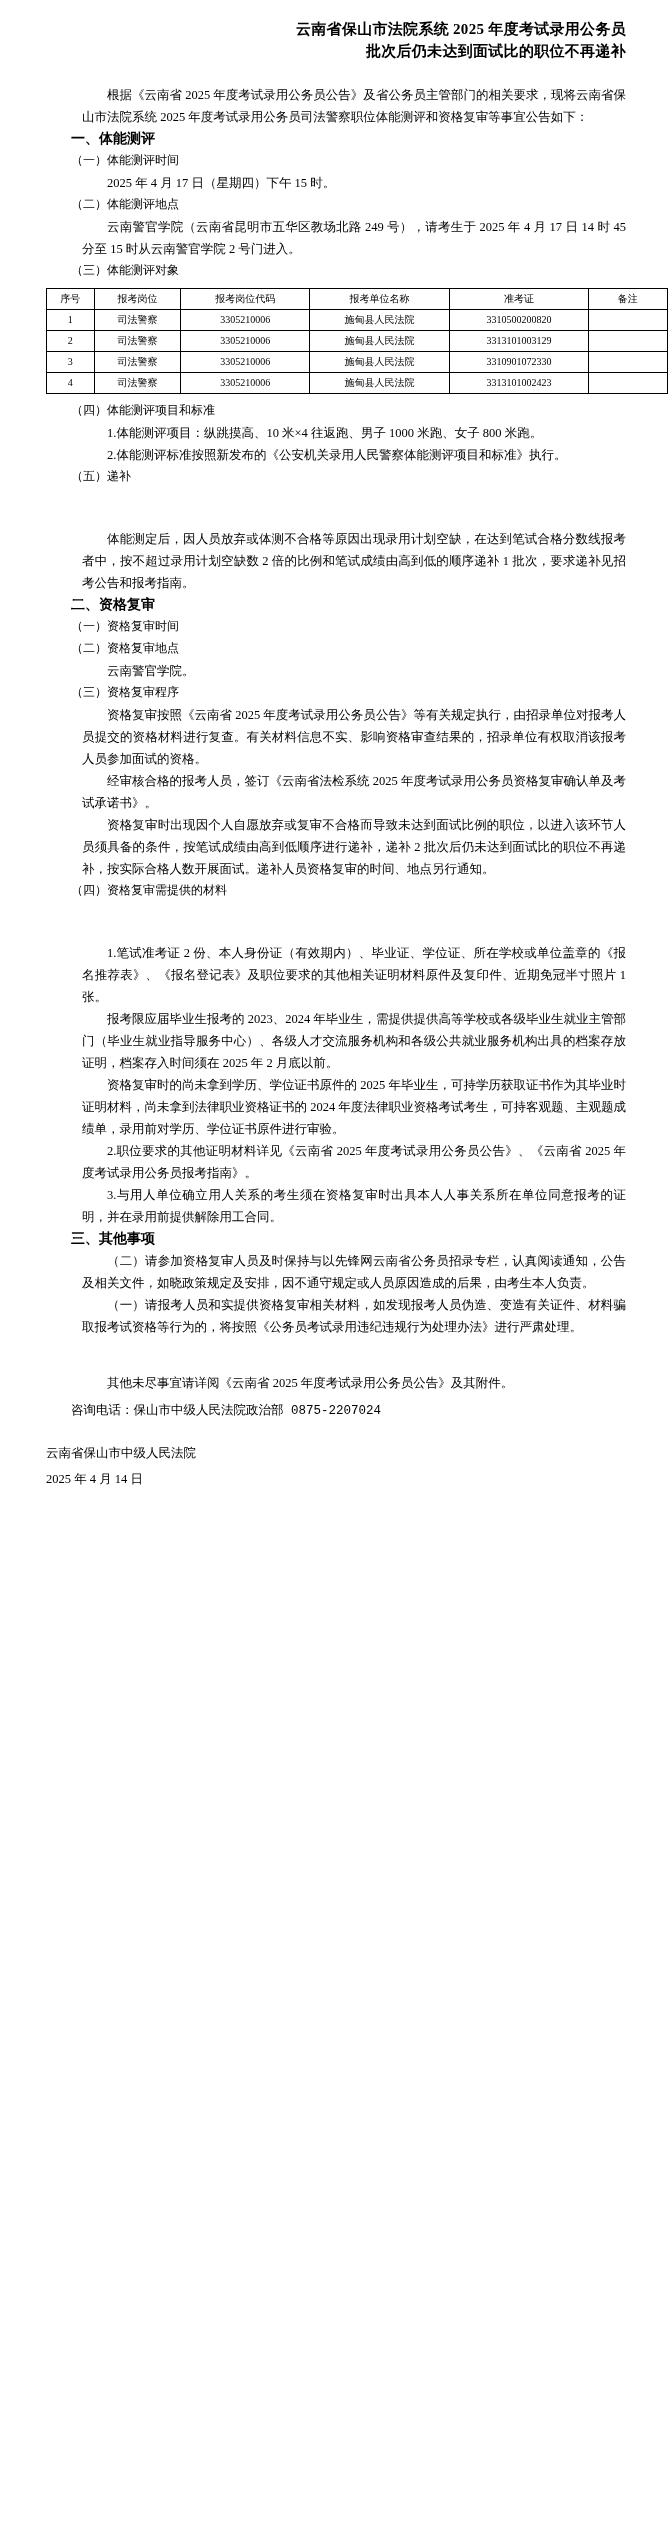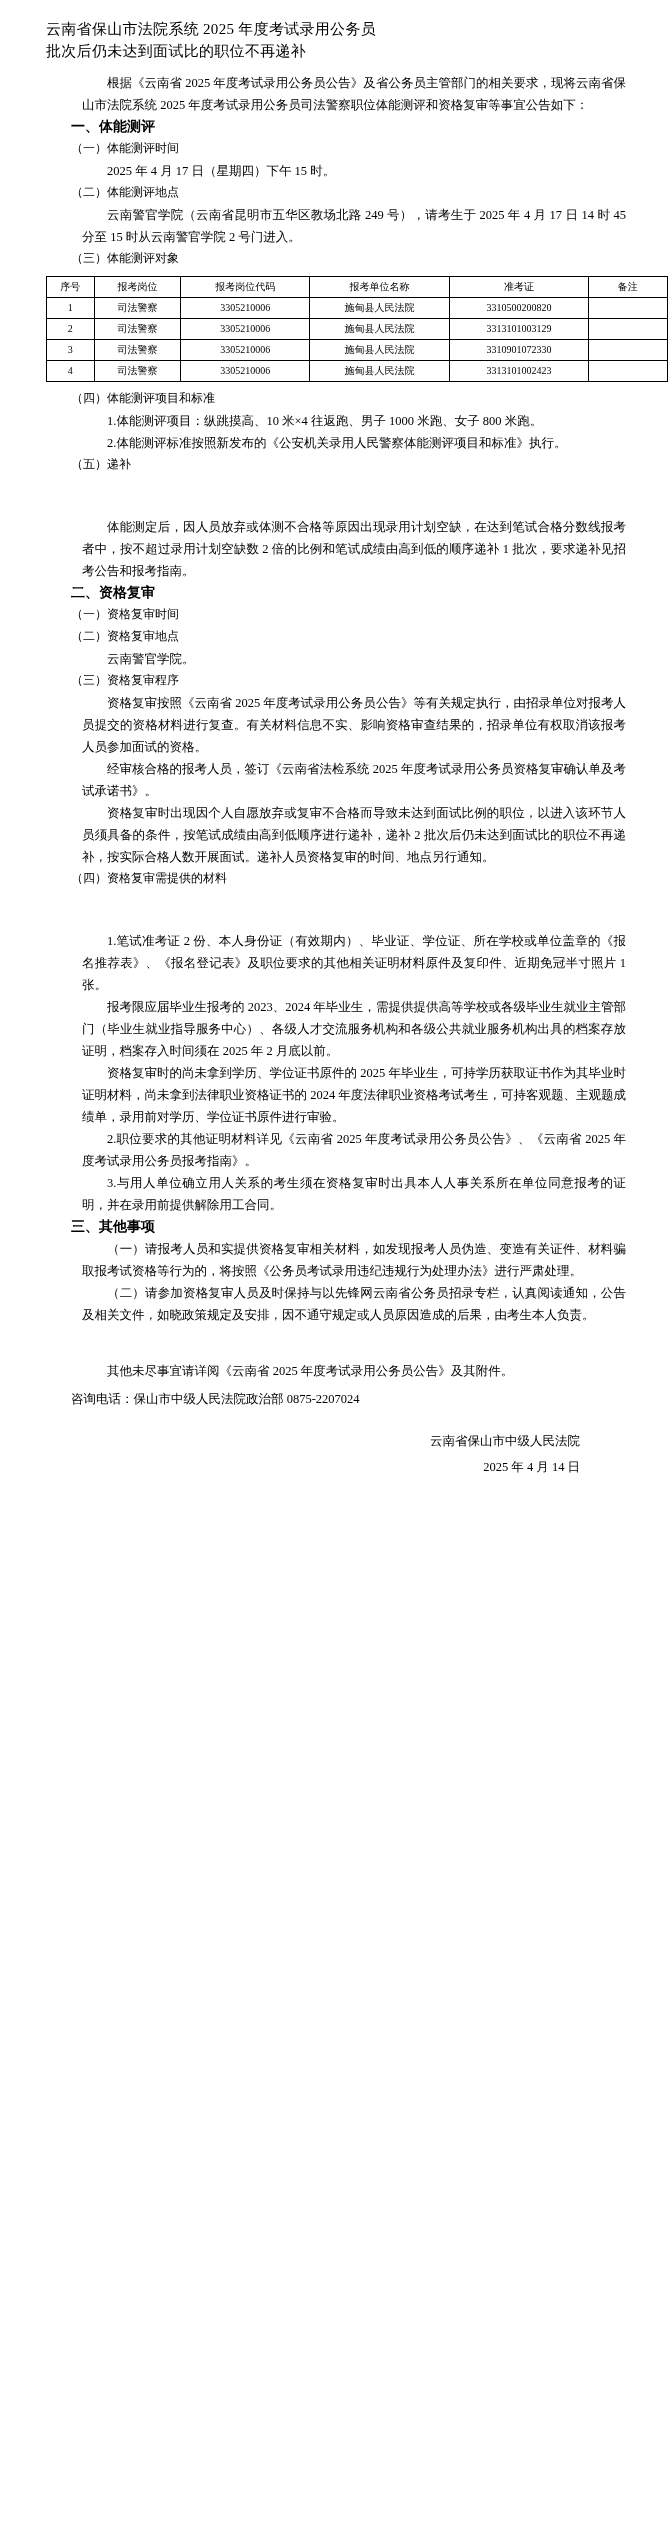--- a/index.html
+++ b/index.html
@@ -11,25 +11,25 @@
     width: 672px;
     font-family: "Liberation Serif", "DejaVu Serif", serif;
     color: #000000;
   }
   .page {
     width: 672px;
     box-sizing: border-box;
     padding: 18px 46px 30px 46px;
   }
   .title {
-    text-align: left;
-    font-weight: normal;
+    text-align: right;
+    font-weight: bold;
     font-size: 15px;
     line-height: 22px;
-    margin: 0 0 4px 0;
+    margin: 0 0 16px 0;
     letter-spacing: 0.3px;
   }
   .title .line2 { display: block; }
   p {
     margin: 0;
     font-size: 12.5px;
     line-height: 22px;
     text-align: justify;
     text-justify: inter-ideograph;
   }
@@ -67,24 +67,24 @@
   .col-no { width: 34px; }
   .col-pos { width: 66px; }
   .col-code { width: 100px; }
   .col-unit { width: 110px; }
   .col-admit { width: 108px; }
   .col-remark { width: 60px; }
   .sign {
     margin-top: 4px;
     font-size: 12.5px;
     line-height: 22px;
-    text-align: right;
+    text-align: left;
     padding-right: 46px;
   }
-  .contact { text-indent: 25px; font-size: 12.5px; line-height: 22px; }
+  .contact { text-indent: 25px; font-size: 12.5px; line-height: 22px; font-family: Liberation Mono, monospace; }
   .gap-blank { height: 40px; }
 </style>
 </head>
 <body>
 
 <div class="page">
 
   <h1 class="title">
     <span>云南省保山市法院系统 2025 年度考试录用公务员</span>
     <span class="line2">批次后仍未达到面试比的职位不再递补</span>
@@ -177,22 +177,22 @@
 
   <div class="gap-blank"></div>
 
   <p class="indent">1.笔试准考证 2 份、本人身份证（有效期内）、毕业证、学位证、所在学校或单位盖章的《报名推荐表》、《报名登记表》及职位要求的其他相关证明材料原件及复印件、近期免冠半寸照片 1 张。</p>
   <p class="indent">报考限应届毕业生报考的 2023、2024 年毕业生，需提供提供高等学校或各级毕业生就业主管部门（毕业生就业指导服务中心）、各级人才交流服务机构和各级公共就业服务机构出具的档案存放证明，档案存入时间须在 2025 年 2 月底以前。</p>
   <p class="indent">资格复审时的尚未拿到学历、学位证书原件的 2025 年毕业生，可持学历获取证书作为其毕业时证明材料，尚未拿到法律职业资格证书的 2024 年度法律职业资格考试考生，可持客观题、主观题成绩单，录用前对学历、学位证书原件进行审验。</p>
   <p class="indent">2.职位要求的其他证明材料详见《云南省 2025 年度考试录用公务员公告》、《云南省 2025 年度考试录用公务员报考指南》。</p>
   <p class="indent">3.与用人单位确立用人关系的考生须在资格复审时出具本人人事关系所在单位同意报考的证明，并在录用前提供解除用工合同。</p>
 
   <p class="h2">三、其他事项</p>
+  <p class="indent">（二）请参加资格复审人员及时保持与以先锋网云南省公务员招录专栏，认真阅读通知，公告及相关文件，如晓政策规定及安排，因不通守规定或人员原因造成的后果，由考生本人负责。</p>
   <p class="indent">（一）请报考人员和实提供资格复审相关材料，如发现报考人员伪造、变造有关证件、材料骗取报考试资格等行为的，将按照《公务员考试录用违纪违规行为处理办法》进行严肃处理。</p>
-  <p class="indent">（二）请参加资格复审人员及时保持与以先锋网云南省公务员招录专栏，认真阅读通知，公告及相关文件，如晓政策规定及安排，因不通守规定或人员原因造成的后果，由考生本人负责。</p>
 
   <div class="spacer-lg"></div>
 
   <p class="indent">其他未尽事宜请详阅《云南省 2025 年度考试录用公务员公告》及其附件。</p>
 
   <div class="spacer-sm"></div>
 
   <p class="contact">咨询电话：保山市中级人民法院政治部         0875-2207024</p>
 
   <div class="spacer-md"></div>

